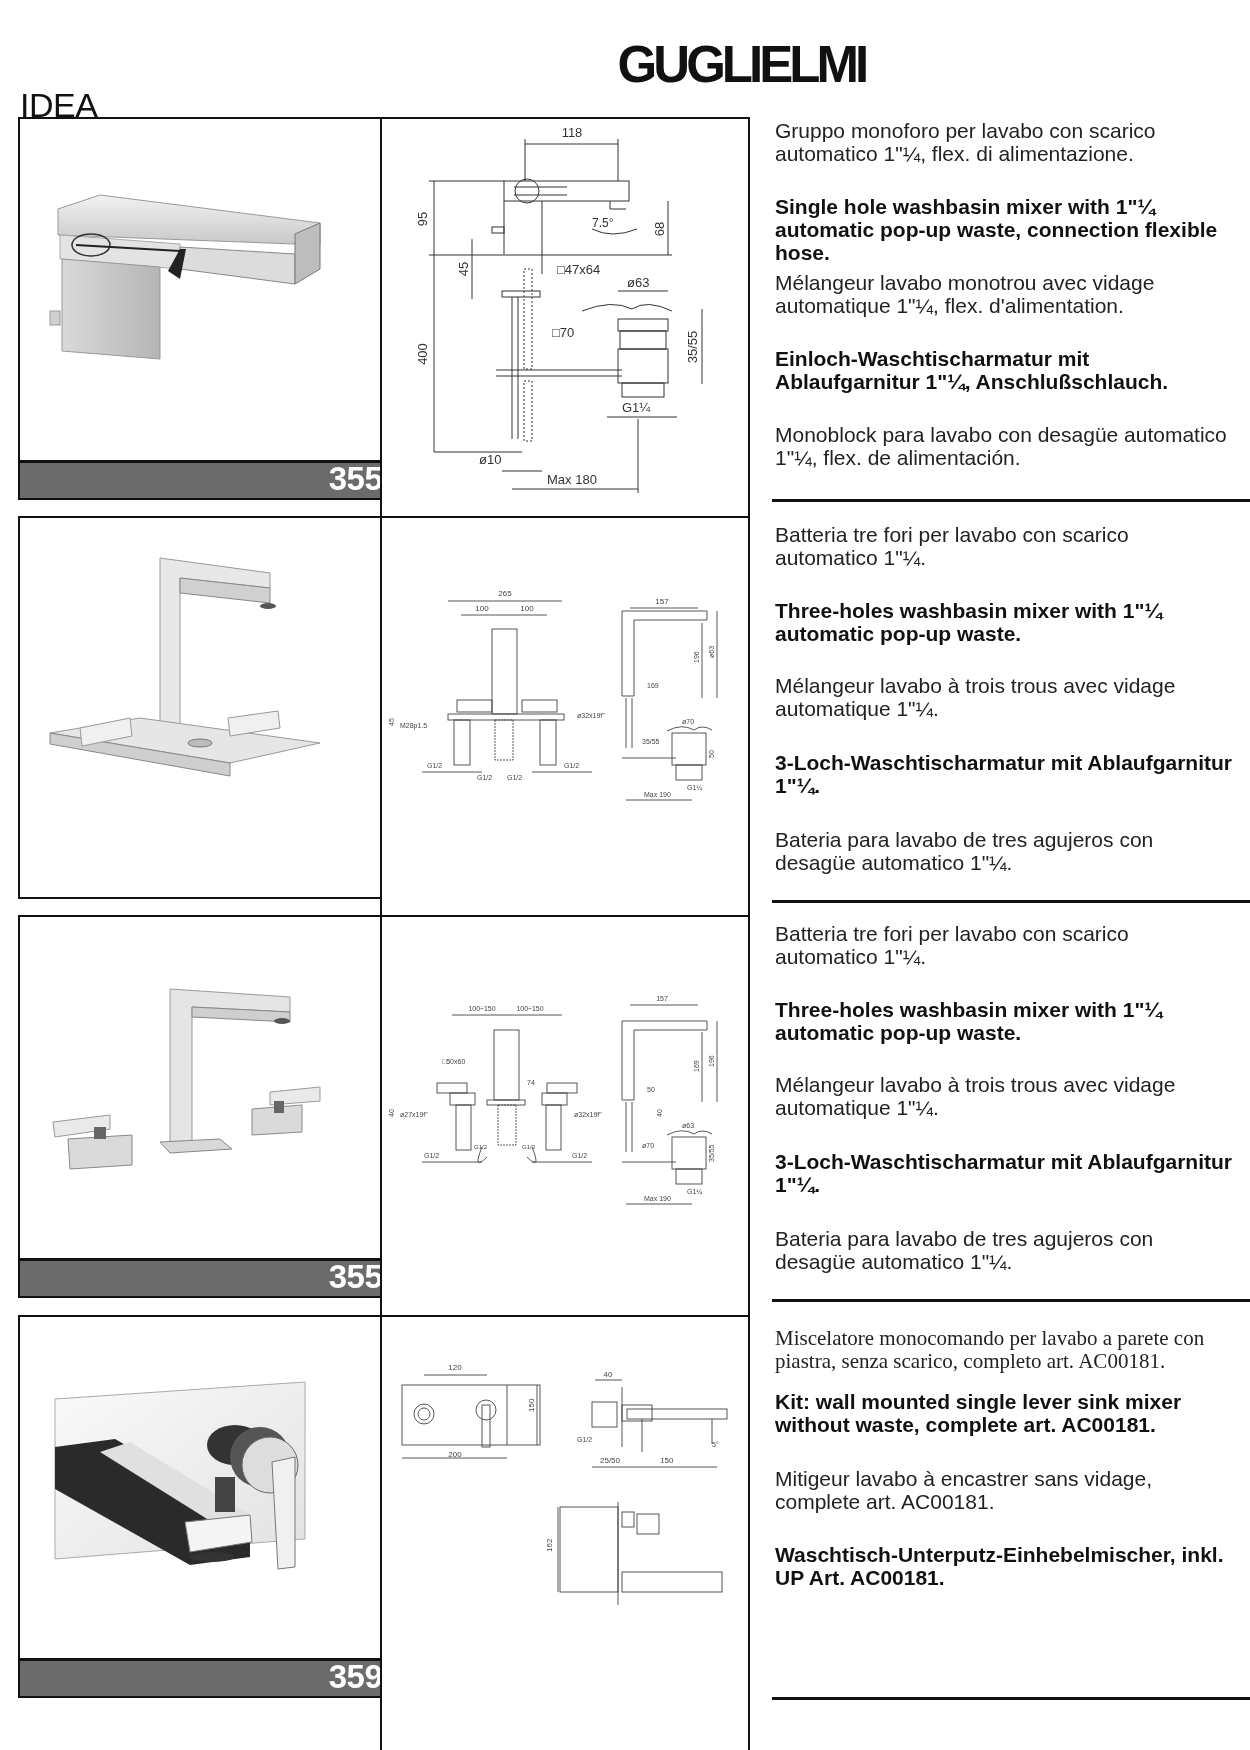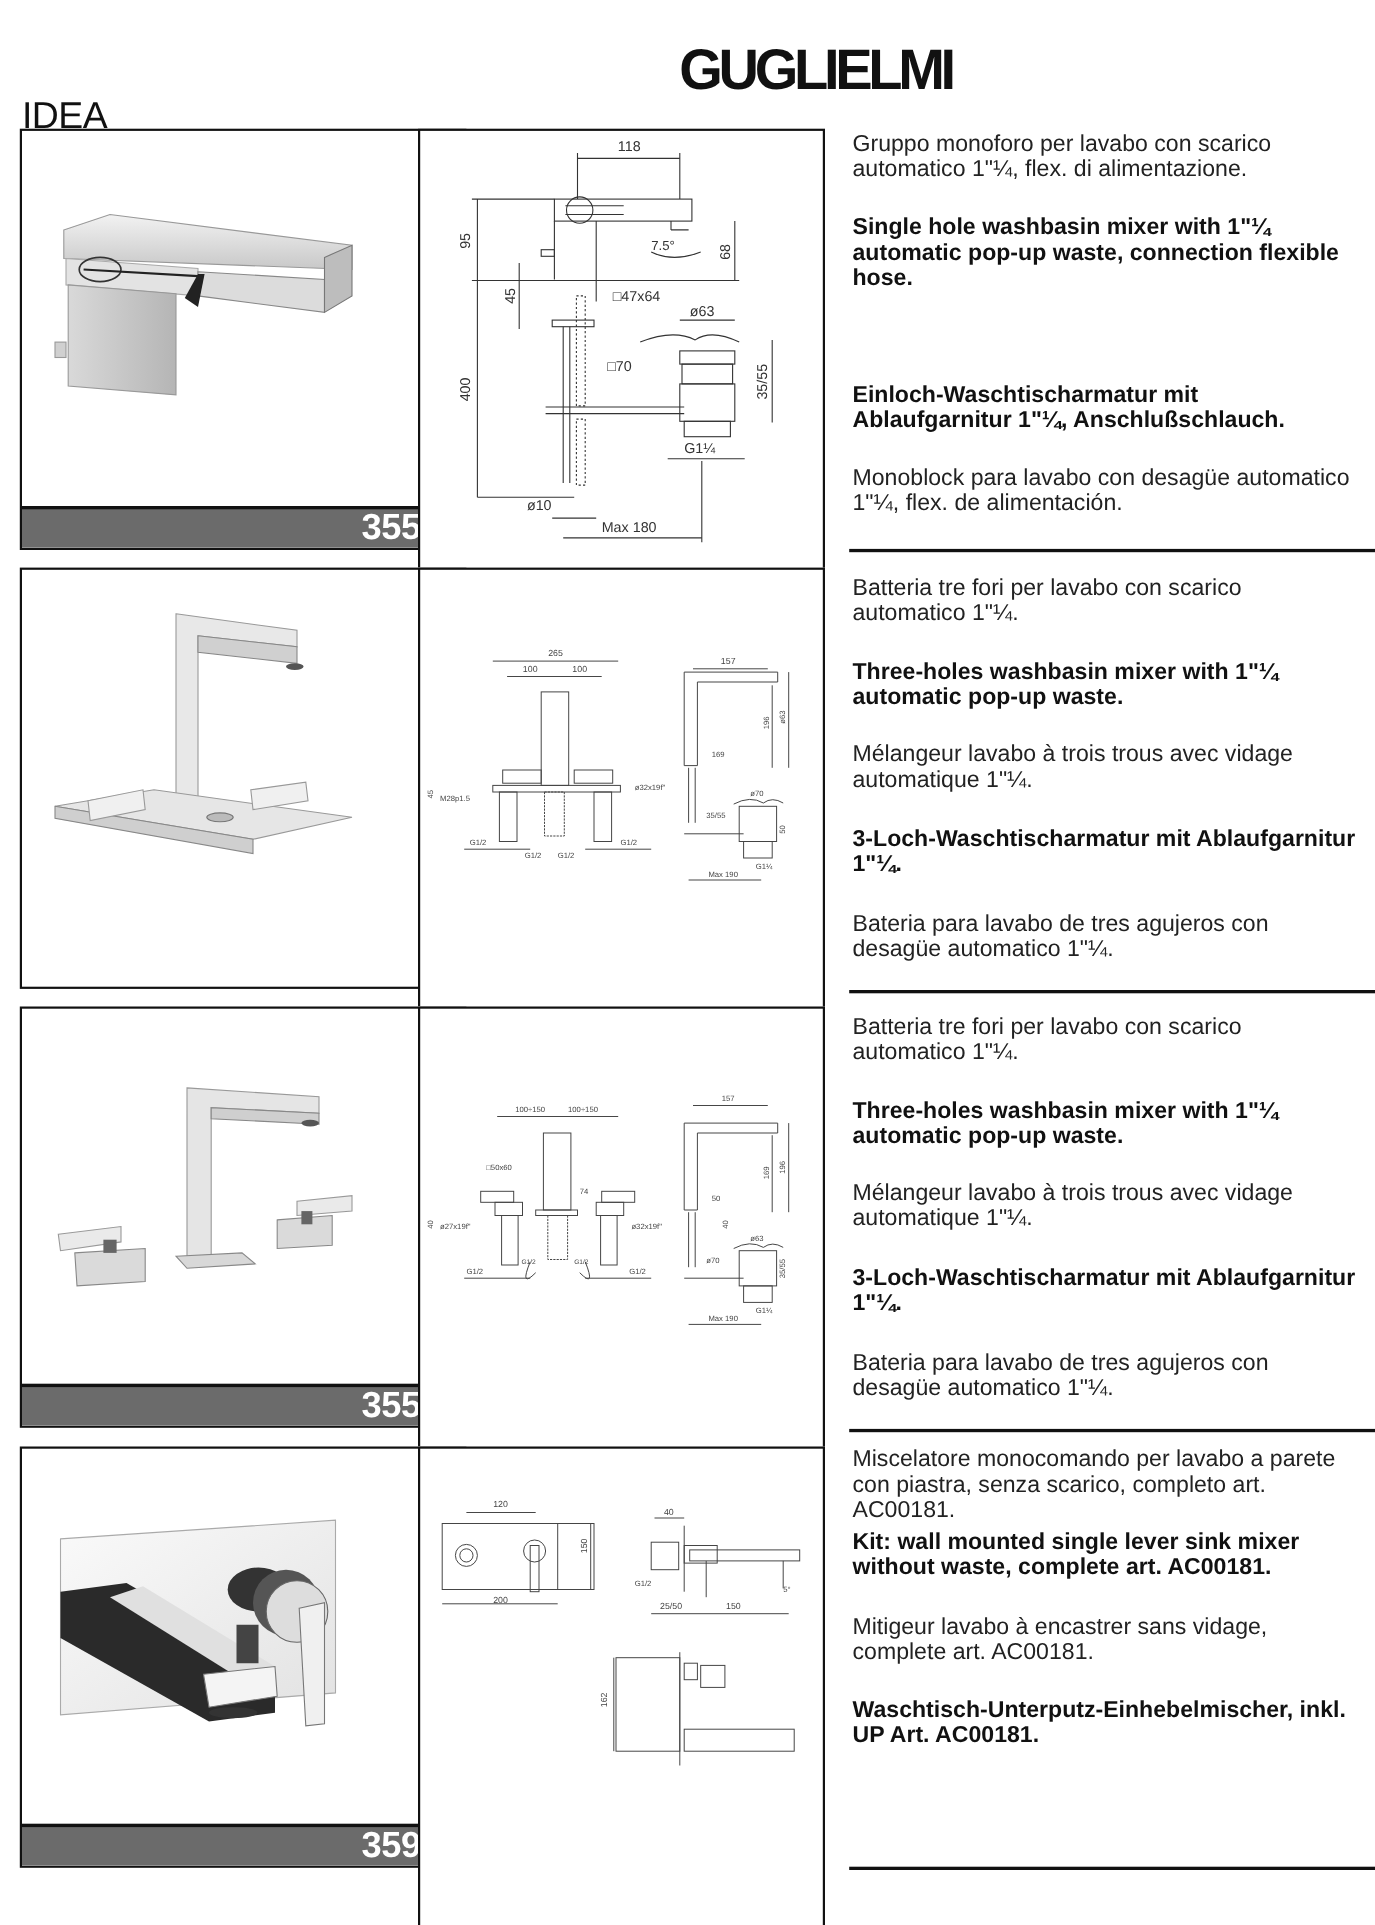--- a/index.html
+++ b/index.html
@@ -109,20 +109,21 @@
       <text x="97" y="345" font-size="13" fill="#333" stroke="none">ø10</text>
       <line x1="120" y1="352" x2="160" y2="352"></line>
       <line x1="130" y1="370" x2="256" y2="370"></line>
         <line x1="256" y1="300" x2="256" y2="374"></line>
       <text x="165" y="365" font-size="13" fill="#333" stroke="none">Max 180</text>
     </svg>
   </div>
   <div class="desc">
     <p style="top:2px;">Gruppo monoforo per lavabo con scarico automatico 1"¼, flex. di alimentazione.</p>
     <p class="b" style="top:78px;">Single hole washbasin mixer with 1"¼ automatic pop-up waste, connection flexible hose.</p>
+    <p style="top:154px;">Mélangeur lavabo monotrou avec vidage automatique 1"¼, flex. d'alimentation.</p>
     <p class="b" style="top:230px;">Einloch-Waschtischarmatur mit Ablaufgarnitur 1"¼, Anschlußschlauch.</p>
     <p style="top:306px;">Monoblock para lavabo con desagüe automatico 1"¼, flex. de alimentación.</p>
   </div>
 </div>
 <div class="rule" style="top:499px;"></div>
 
 <div class="row" style="top:516px;">
   <div class="photo-box">
     <div class="photo-area">
       <svg width="334" height="300" viewBox="0 0 334 300">
@@ -333,19 +334,19 @@
       <rect x="178" y="190" width="58" height="85"></rect>
       <line x1="236" y1="185" x2="236" y2="288"></line>
       <rect x="240" y="195" width="12" height="15"></rect>
         <rect x="255" y="197" width="22" height="20"></rect>
       <rect x="240" y="255" width="100" height="20"></rect>
       <line x1="176" y1="190" x2="176" y2="275"></line>
       <text x="170" y="235" font-size="8" fill="#444" stroke="none" transform="rotate(-90 170 235)">162</text>
     </svg>
   </div>
   <div class="desc">
-    <p style="top:0px;">Miscelatore monocomando per lavabo a parete con piastra, senza scarico, completo art. AC00181.</p>
+    <p style="top:12px;font-family:Liberation Serif, serif;">Miscelatore monocomando per lavabo a parete con piastra, senza scarico, completo art. AC00181.</p>
     <p class="b" style="top:75px;">Kit: wall mounted single lever sink mixer without waste, complete art. AC00181.</p>
     <p style="top:152px;">Mitigeur lavabo à encastrer sans vidage, complete art. AC00181.</p>
     <p class="b" style="top:228px;">Waschtisch-Unterputz-Einhebelmischer, inkl. UP Art. AC00181.</p>
   </div>
 </div>
 <div class="rule" style="top:1697px;"></div>
 
 </body></html>

